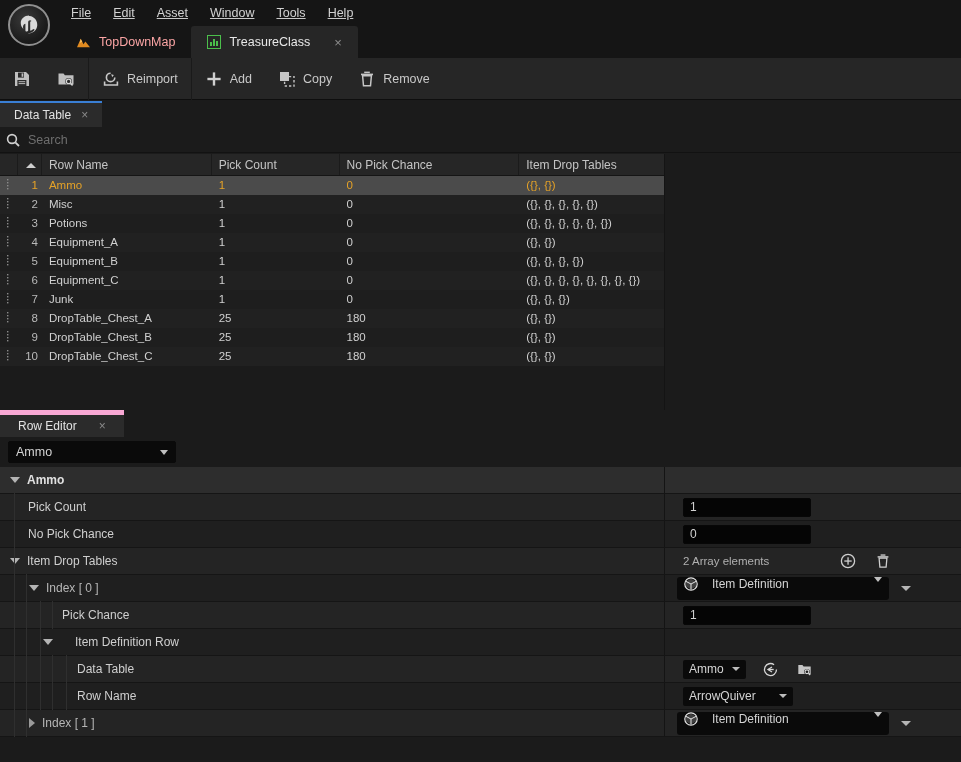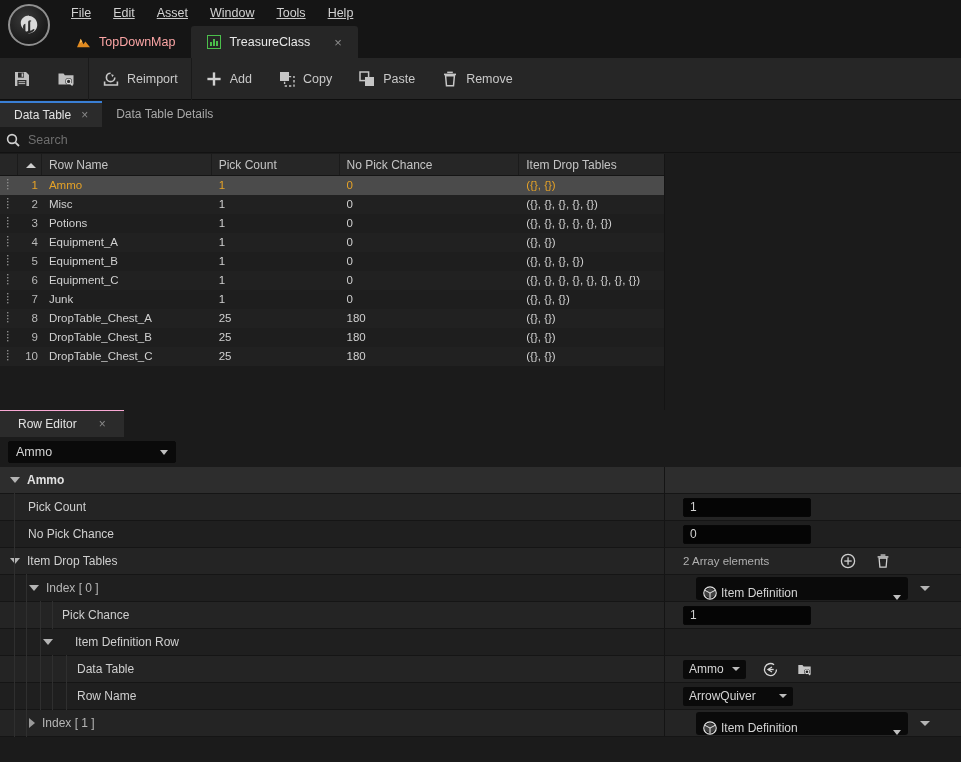--- a/index.html
+++ b/index.html
@@ -150,21 +150,21 @@
 
   
   .re-panel {
     position: absolute; left: 0; top: 410px; width: 961px; height: 352px;
     background: #1b1b1b;
   }
   .re-tabrow { height: 27px; display: flex; background: #1b1b1b; }
   .re-tab {
     display: flex; align-items: center; gap: 22px;
     padding: 0 18px; font-size: 12px; color: #e2e2e2;
-    background: #2b2b2b; border-top: 1px solid #f9a8d4;
+    background: #2b2b2b; border-top: 5px solid #f9a8d4;
   }
   .re-tab .tab-close { font-size: 12px; color: #8a8a8a; }
 
   .re-rowsel {
     height: 30px; display: flex; align-items: center; padding: 3px 8px;
     background: #1b1b1b;
   }
   .combo {
     background: #0a0a0a; border: 1px solid #0a0a0a; border-radius: 2px;
     height: 22px; display: inline-flex; align-items: center;
@@ -217,21 +217,21 @@
     border: 1px solid #070707; border-radius: 2px;
     font-size: 12px; color: #d2d2d2; line-height: 17px; padding-left: 6px;
   }
   .arr-count { font-size: 11.5px; color: #b0b0b0; }
   .icon-btn {
     width: 18px; height: 18px; display: inline-flex;
     align-items: center; justify-content: center;
   }
   .obj-combo {
     width: 212px; height: 23px; background: #0a0a0a; border-radius: 3px;
-    display: flex; align-items: flex-end; padding: 0 7px; gap: 4px; margin-left: 19px;
+    display: flex; align-items: flex-start; padding: 0 7px; gap: 14px;
   }
   .obj-combo .lbl { font-size: 12px; color: #d4d4d4; flex: 1; }
   .mini-combo {
     height: 19px; background: #0a0a0a; border-radius: 2px;
     display: inline-flex; align-items: center; padding: 0 6px; gap: 8px;
     font-size: 12px; color: #d4d4d4;
   }
   .mini-combo.w-dt { min-width: 62px; }
   .mini-combo.w-rn { width: 110px; justify-content: space-between; }
   .chev-sm {
@@ -331,48 +331,38 @@
     </div>
 
     <div class="tb-btn">
       <svg class="tb-icon" viewBox="0 0 18 18">
         <rect x="2" y="2" width="9" height="9" fill="#c5c5c5"></rect>
         <rect x="6.6" y="6.6" width="9.4" height="9.4" fill="none" stroke="#c5c5c5" stroke-width="1.4" stroke-dasharray="2.3 2"></rect>
       </svg>
       <span>Copy</span>
     </div>
 
-    <div class="tb-btn">
-      <svg class="tb-icon" viewBox="0 0 18 18">
-        <rect x="2" y="2" width="8.6" height="8.6" fill="none" stroke="#c5c5c5" stroke-width="1.5"></rect>
-        <rect x="7" y="7" width="9" height="9" fill="#c5c5c5"></rect>
-      </svg>
-      <span>Paste</span>
-    </div>
 
 
     <div class="tb-btn">
       <svg class="tb-icon" viewBox="0 0 18 18">
         <rect x="6.2" y="1.6" width="5.6" height="1.5" fill="#c5c5c5"></rect>
         <rect x="3" y="3.6" width="12" height="1.6" fill="#c5c5c5"></rect>
         <path d="M4.6 5.8h8.8l-.9 10H5.5z" fill="none" stroke="#c5c5c5" stroke-width="1.5"></path>
       </svg>
       <span>Remove</span>
     </div>
   </div>
 
   <div class="dt-panel">
 
     <div class="panel-tabrow">
       <div class="panel-tab active">
         <span>Data Table</span>
         <span class="tab-close">×</span>
-      </div>
-      <div class="panel-tab">
-        <span>Data Table Details</span>
       </div>
     </div>
 
     <div class="search-row">
       <svg class="search-icon" viewBox="0 0 14 14">
         <circle cx="6" cy="6" r="4.4" fill="none" stroke="#d0d0d0" stroke-width="1.6"></circle>
         <line x1="9.3" y1="9.3" x2="13" y2="13" stroke="#d0d0d0" stroke-width="1.8"></line>
       </svg>
       <input class="search-input" type="text" placeholder="Search" style="">
     </div>

